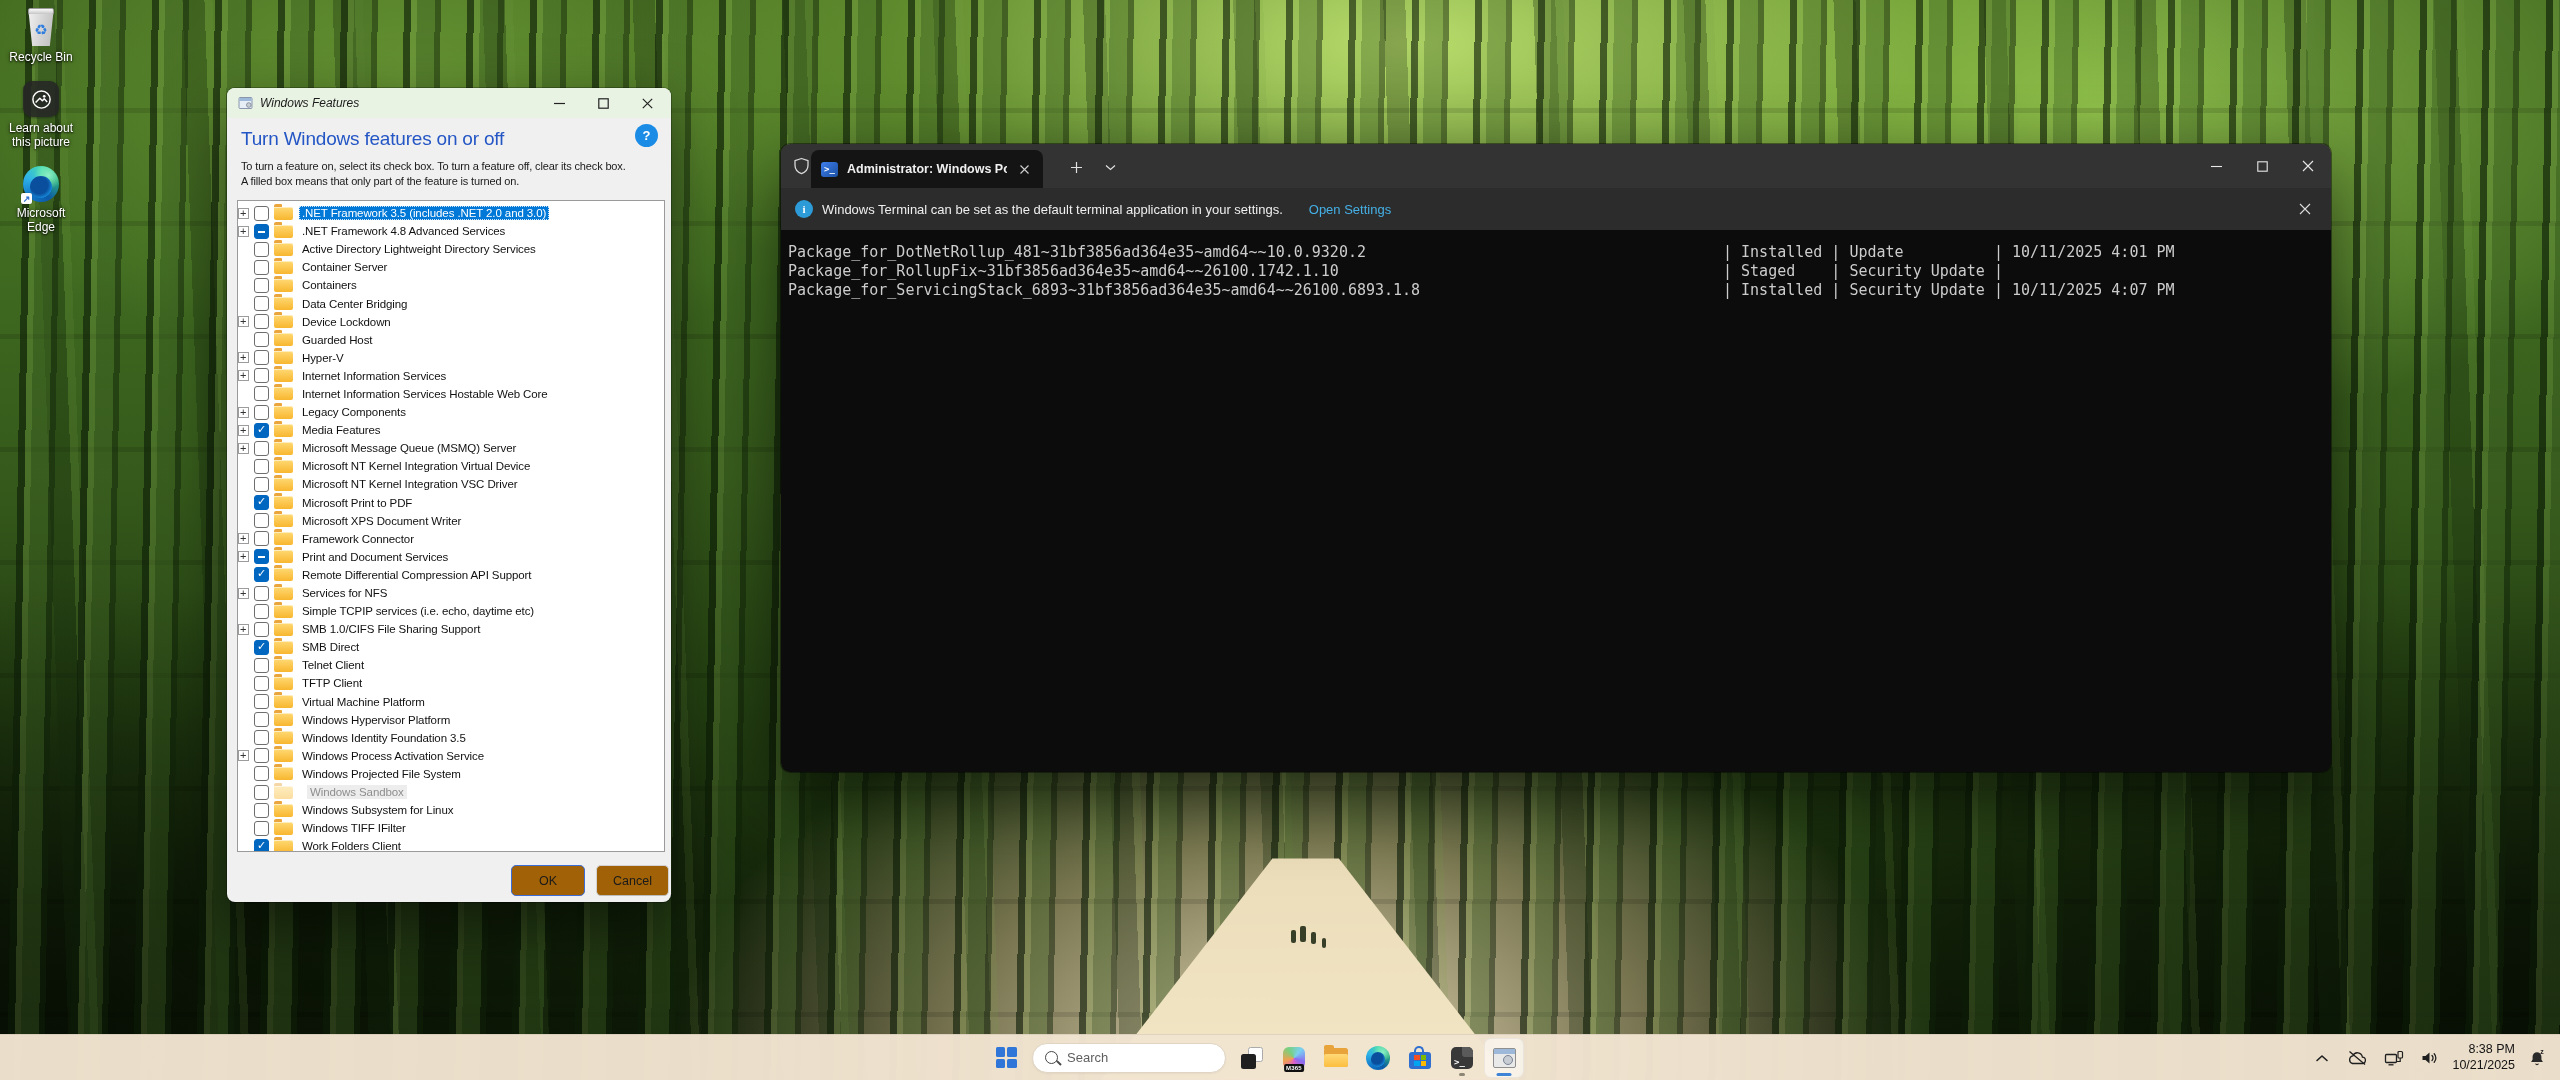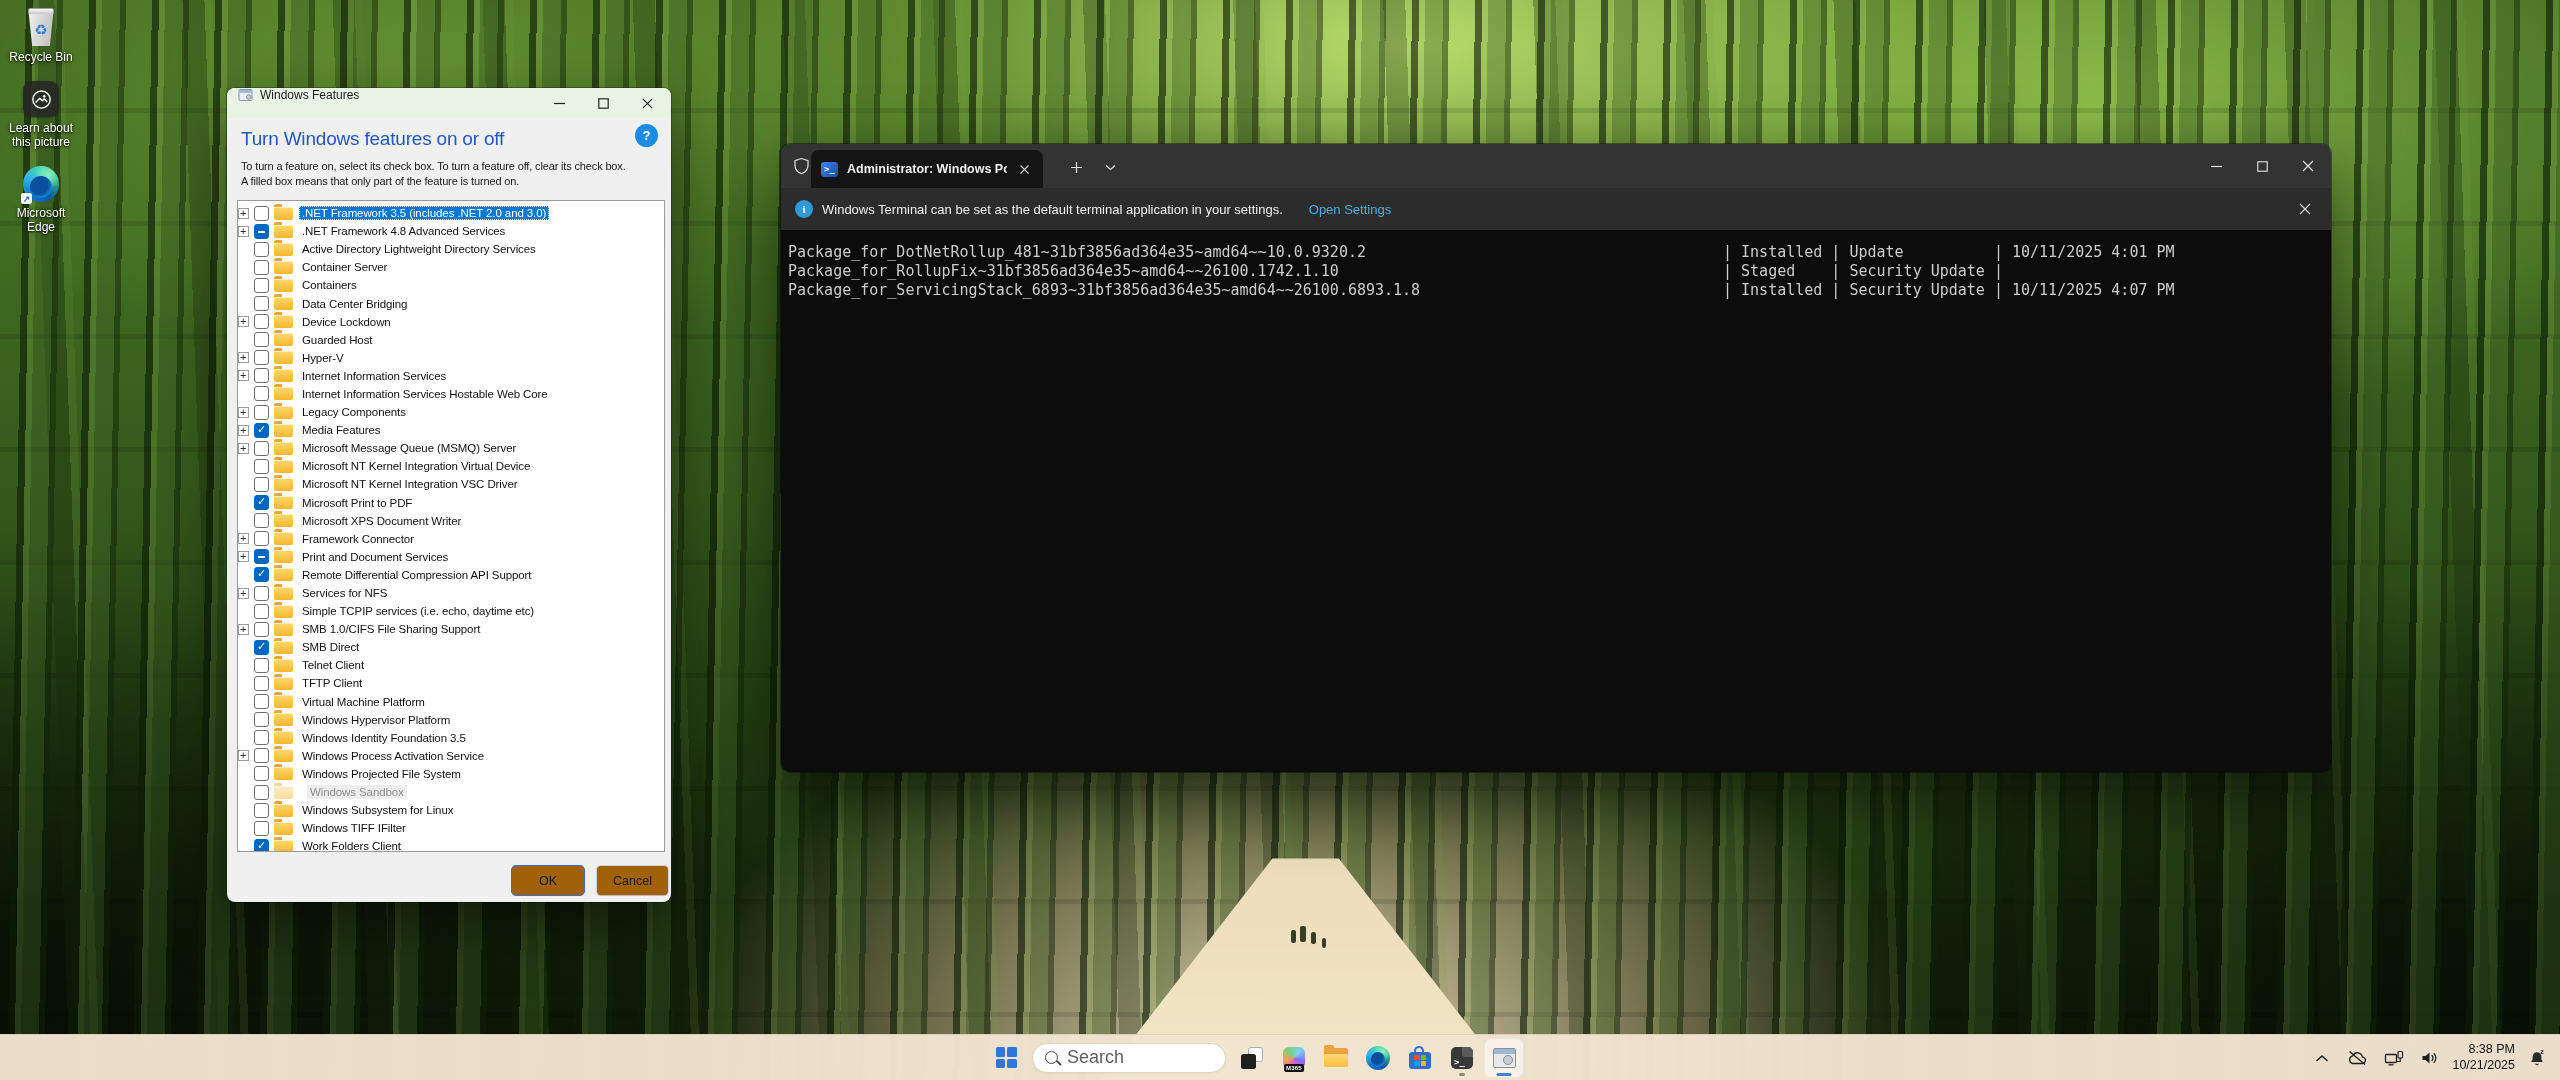--- a/index.html
+++ b/index.html
@@ -48,21 +48,21 @@
       background:radial-gradient(circle at 42% 42%, #0a4f9e 48%, #1588d8 72%, transparent 74%);}
   .edge-desk{width:36px;height:36px;}
   .shortcut{position:absolute;left:-2px;bottom:-2px;width:11px;height:11px;background:#fff;border-radius:2px;
             display:flex;align-items:center;justify-content:center;color:#2f6fd0;font-size:9px;font-weight:bold;
             box-shadow:0 0 1px rgba(0,0,0,.6);}
 
   
   .dialog{position:absolute;left:227px;top:88px;width:444px;height:814px;border-radius:8px;
           box-shadow:0 22px 60px rgba(0,0,0,.5),0 0 0 1px rgba(0,0,0,.25);background:#f0f0f0;z-index:5;}
   .dlg-titlebar{position:absolute;top:0;left:0;right:0;height:30px;background:#e9f3e4;border-radius:8px 8px 0 0;
-                display:flex;align-items:flex-start;padding-left:11px;}
+                display:flex;align-items:center;padding-left:11px;font-style:italic;}
   .dlg-title{font-size:12px;color:#1b1b1b;margin-left:7px;}
   .dlg-caption-btns{position:absolute;right:2px;top:0;height:30px;display:flex;}
   .cap-btn{width:44px;height:30px;display:flex;align-items:center;justify-content:center;}
   .dlg-heading{position:absolute;left:14px;top:40px;font-size:19px;letter-spacing:-.2px;color:#2456c5;}
   .help-btn{position:absolute;right:13px;top:36px;width:23px;height:23px;border-radius:50%;background:#1b8ce6;
             color:#fff;font-size:13px;font-weight:bold;display:flex;align-items:center;justify-content:center;}
   .dlg-desc{position:absolute;left:14px;top:71px;font-size:11px;letter-spacing:-.15px;line-height:15px;
             color:#1a1a1a;white-space:nowrap;}
   .feat-list{position:absolute;left:10px;top:112px;width:428px;height:652px;background:#fff;
              border:1px solid #9a9a9a;box-sizing:border-box;overflow:hidden;padding:3px 0 0 0;}
@@ -133,21 +133,21 @@
   .active-bar{position:absolute;bottom:2px;left:50%;transform:translateX(-50%);width:15px;height:3px;
               border-radius:2px;background:#3f83d6;}
   .win-logo{width:21px;height:21px;display:grid;grid-template-columns:1fr 1fr;grid-template-rows:1fr 1fr;gap:2px;}
   .win-logo span{background:#3076d8;border-radius:1.5px;}
   .search-pill{width:194px;height:30px;border-radius:15px;background:#fff;border:1px solid #e0d5c3;
                display:flex;align-items:center;gap:9px;padding:0 12px;box-sizing:border-box;margin:0 4px;
                box-shadow:0 1px 2px rgba(0,0,0,.05);}
   .mag{flex:none;width:11px;height:11px;border:1.7px solid #474747;border-radius:50%;position:relative;}
   .mag::after{content:"";position:absolute;width:6px;height:1.7px;background:#474747;right:-4.5px;bottom:-.5px;
               transform:rotate(45deg);}
-  .search-text{font-size:18px;color:#5f5f5f;}
+  .search-text{font-size:13px;color:#5f5f5f;}
   .tv{position:relative;width:22px;height:22px;}
   .tv-back{position:absolute;right:0;top:0;width:15px;height:15px;background:#fdfdfd;border:1px solid #aaa;
            border-radius:2.5px;box-sizing:border-box;}
   .tv-front{position:absolute;left:0;bottom:0;width:15px;height:15px;background:#1f1f1f;border-radius:2.5px;}
   .copilot{position:relative;width:22px;height:22px;border-radius:6px;
            background:conic-gradient(from 40deg,#7ad0f0,#8a6cf0,#e060c8,#f0a050,#78d080,#7ad0f0);}
   .m365{position:absolute;bottom:-3px;left:50%;transform:translateX(-50%);background:#101010;color:#fff;
         font-size:6px;font-weight:bold;padding:1px 2px;border-radius:2px;letter-spacing:.2px;}
   .expl{position:relative;width:24px;height:19px;}
   .expl-back{position:absolute;inset:0;background:#e8a33b;border-radius:2.5px;}

